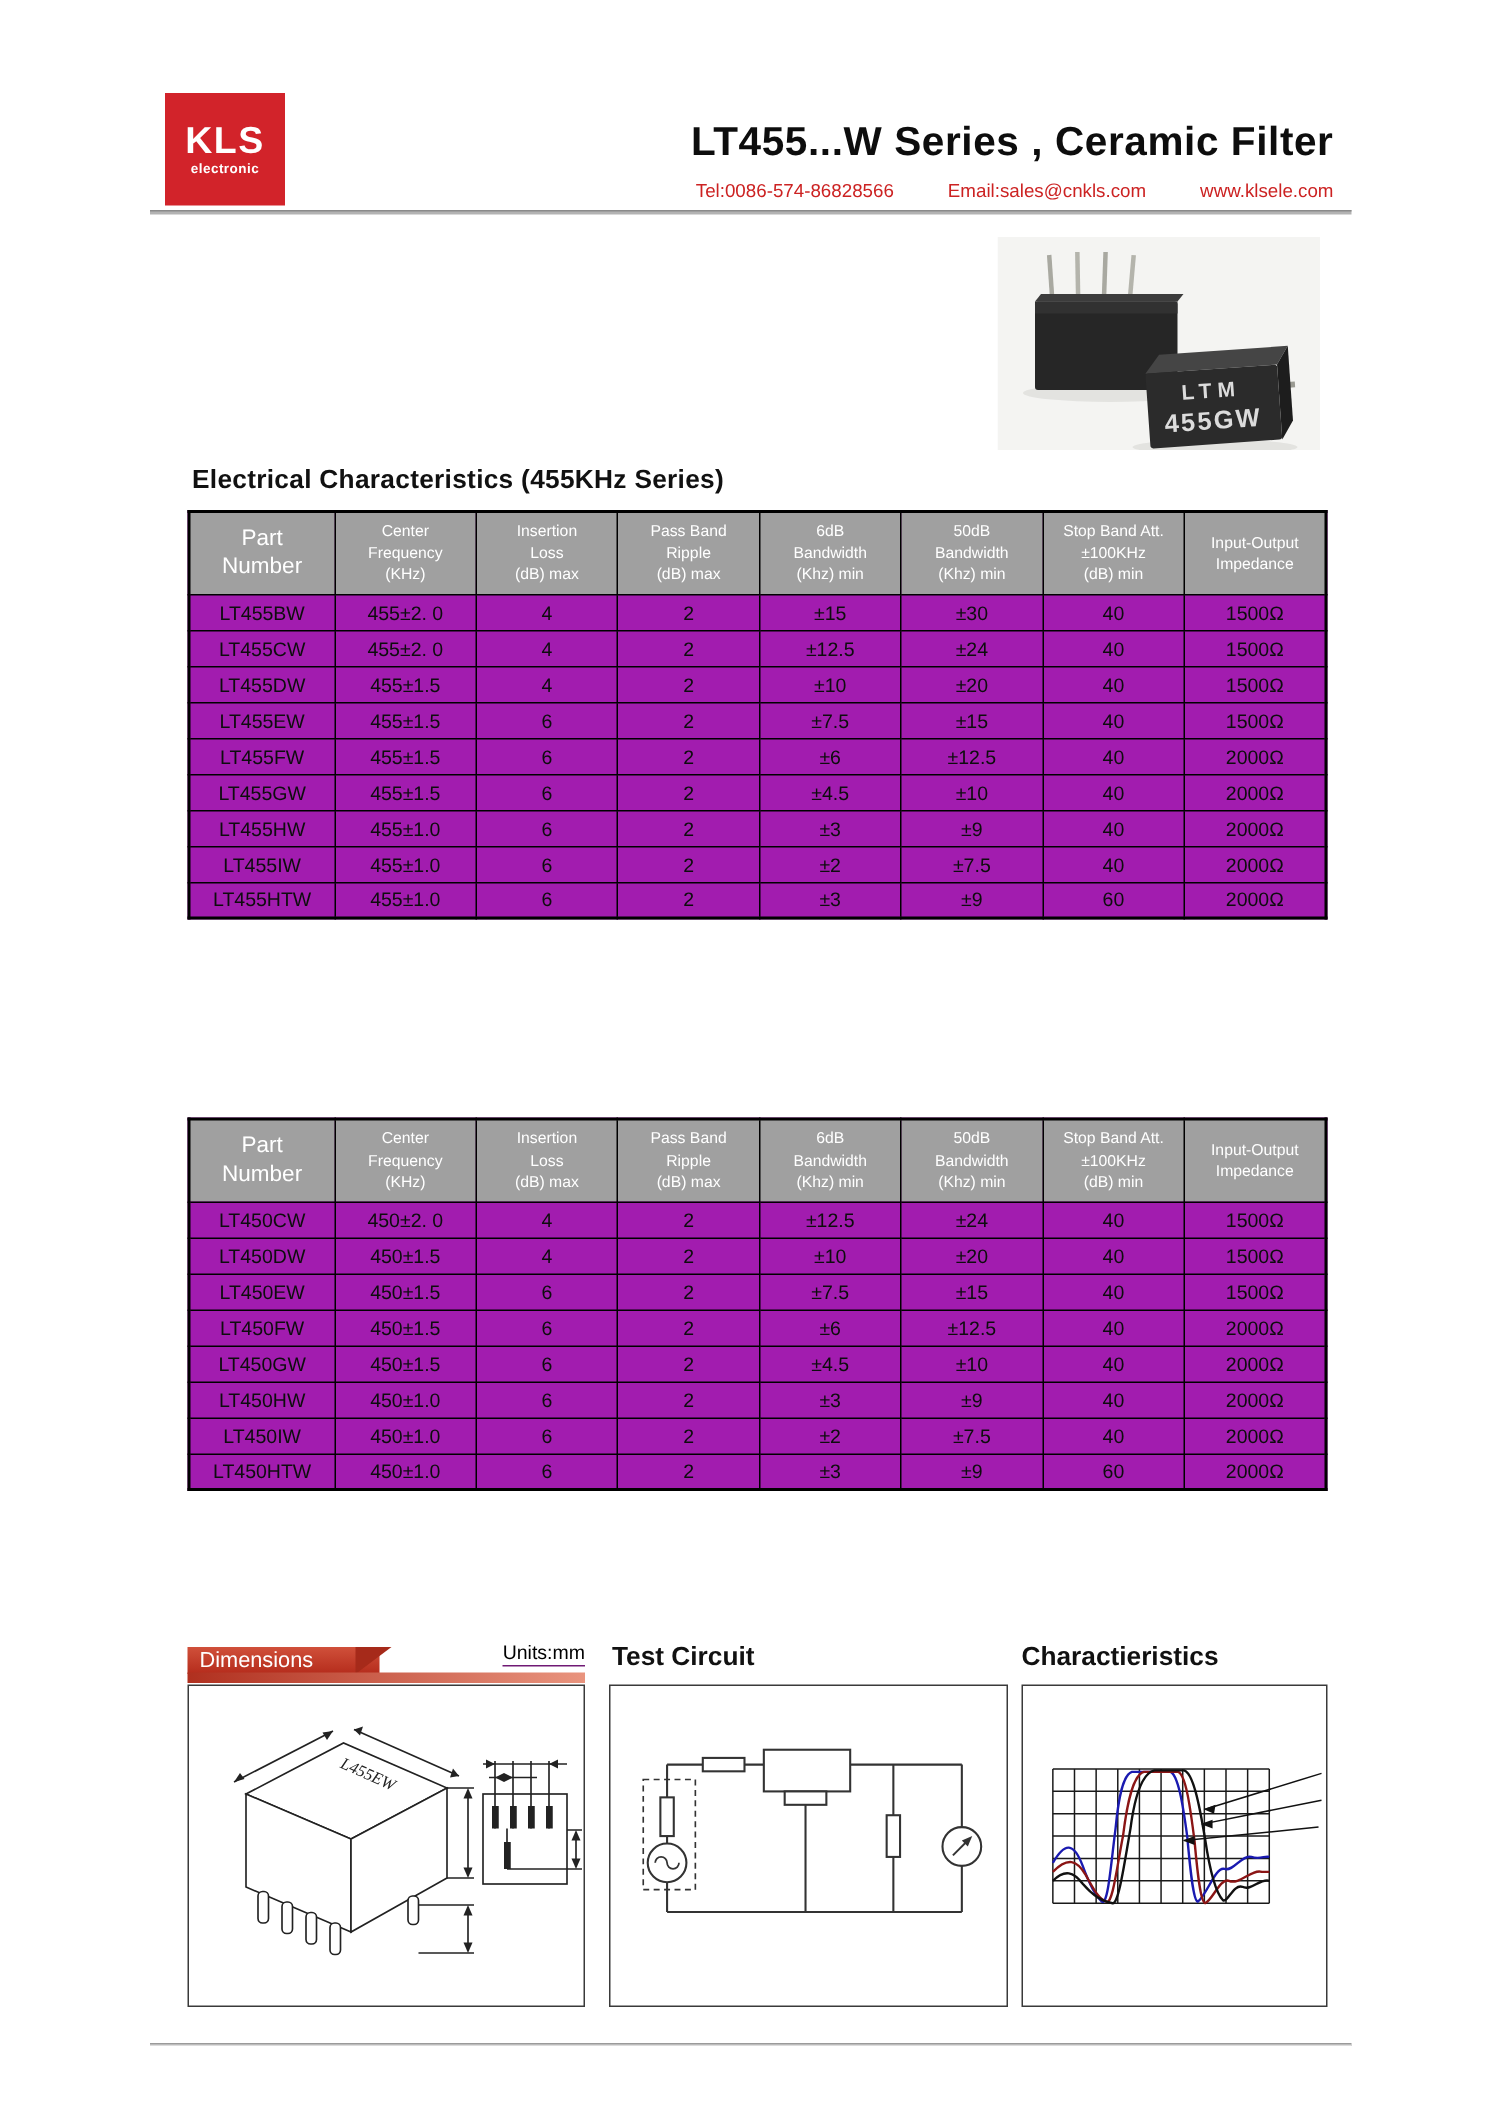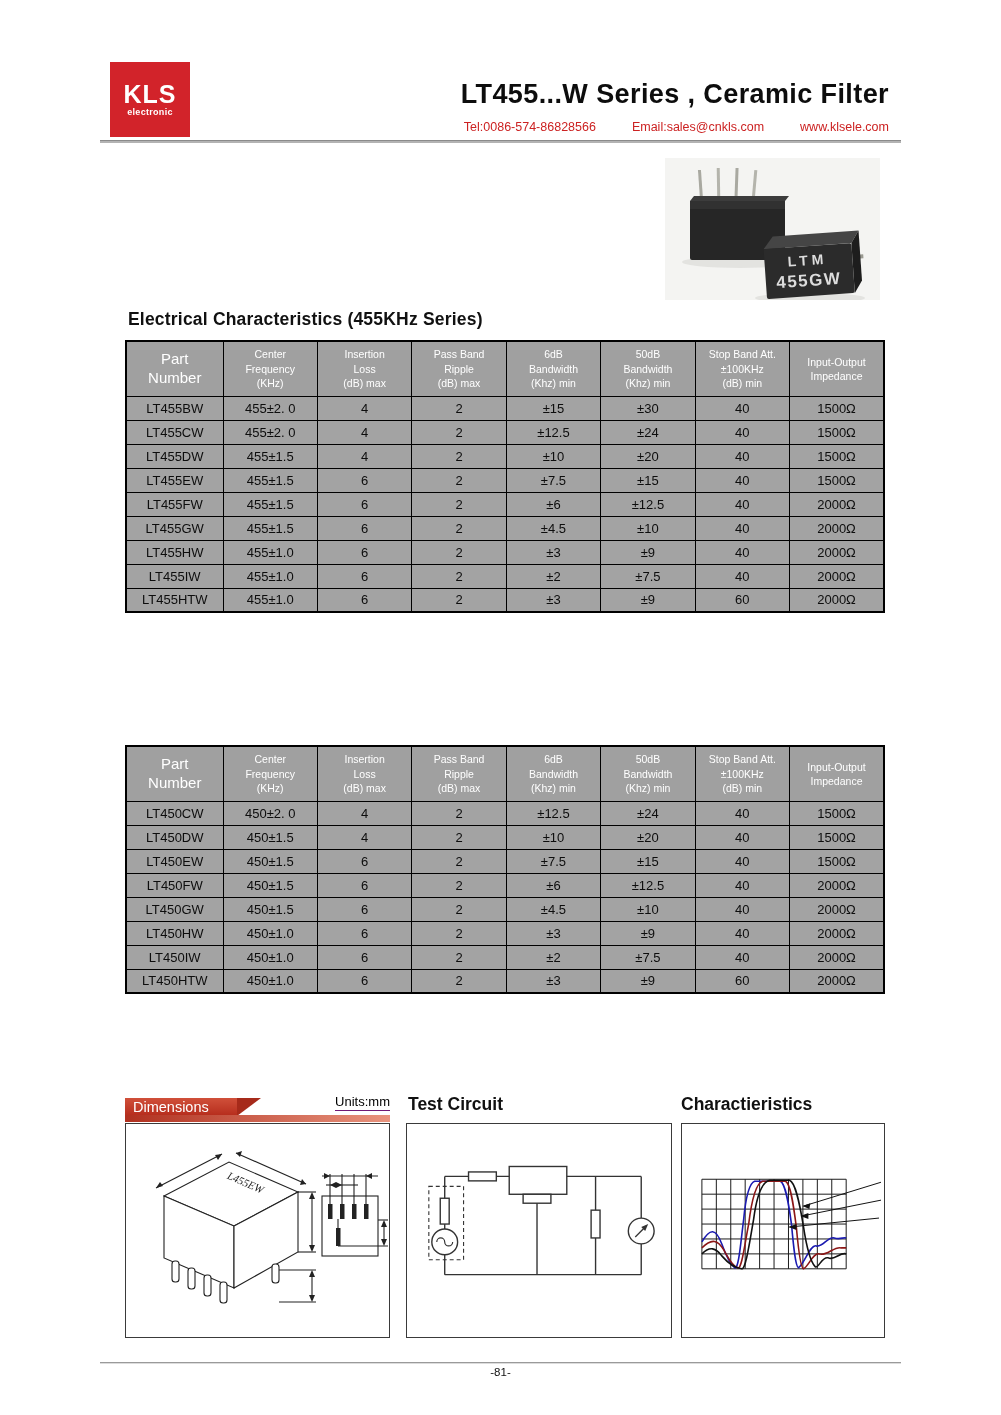--- a/index.html
+++ b/index.html
@@ -37,35 +37,35 @@
   .section-title {
     position:absolute; left:128px; font-size:17.5px; font-weight:bold; letter-spacing:0.2px; white-space:nowrap;
   }
   .st1 { top:309px; }
   .st2 { top:710px; }
 
   
   .tbl-wrap { position:absolute; left:125px; width:760px; }
   .tw1 { top:340px; }
   .tw2 { top:745px; }
-  table { border-collapse:collapse; table-layout:fixed; width:100%; border:2px solid #000; background:#a3a3a3; }
+  table { border-collapse:collapse; table-layout:fixed; width:100%; border:2px solid #000; background:#a21caf; }
   th, td { border:1px solid #000; text-align:center; vertical-align:middle; }
   th {
     background:#a0a0a0; color:#ffffff; font-weight:normal;
     font-size:10.5px; line-height:1.35; white-space:pre-line; height:55px;
   }
   th:first-child { font-size:15px; line-height:1.25; }
   td { font-size:13px; height:24px; color:#0d0d0d; }
   col.c-part { width:12.8%; }
   col.c-std  { width:12.46%; }
 
   
   .dims-head { position:absolute; left:125px; top:1098px; width:265px; height:26px; }
   .dims-tab {
-    position:absolute; left:0; top:0; width:112px; height:18px;
+    position:absolute; left:0; top:0; width:128px; height:18px;
     background:linear-gradient(#d0503a,#b52c1c); color:#fff; font-size:14.5px;
     padding:1px 0 0 8px;
   }
   .dims-tab-fold {
     position:absolute; left:112px; top:0; width:0; height:0;
     border-top:18px solid #a62a1a; border-right:24px solid transparent;
   }
   .dims-bar {
     position:absolute; left:0; top:17px; width:265px; height:7px;
     background:linear-gradient(to right,#b0301f,#e9947e);
@@ -528,15 +528,14 @@
         <line x1="200" y1="76" x2="120" y2="92"></line>
         <line x1="198" y1="94" x2="108" y2="103"></line>
       </g>
       <polygon points="121,82 129,79 128,85" fill="#111"></polygon>
       <polygon points="119,92 127,89 127,95" fill="#111"></polygon>
       <polygon points="107,103 115,100 115,106" fill="#111"></polygon>
     </svg>
   </div>
 
   <div class="footer-rule"></div>
-  <div class="page-number">-81-</div>
 
 </div>
 
 </body></html>

